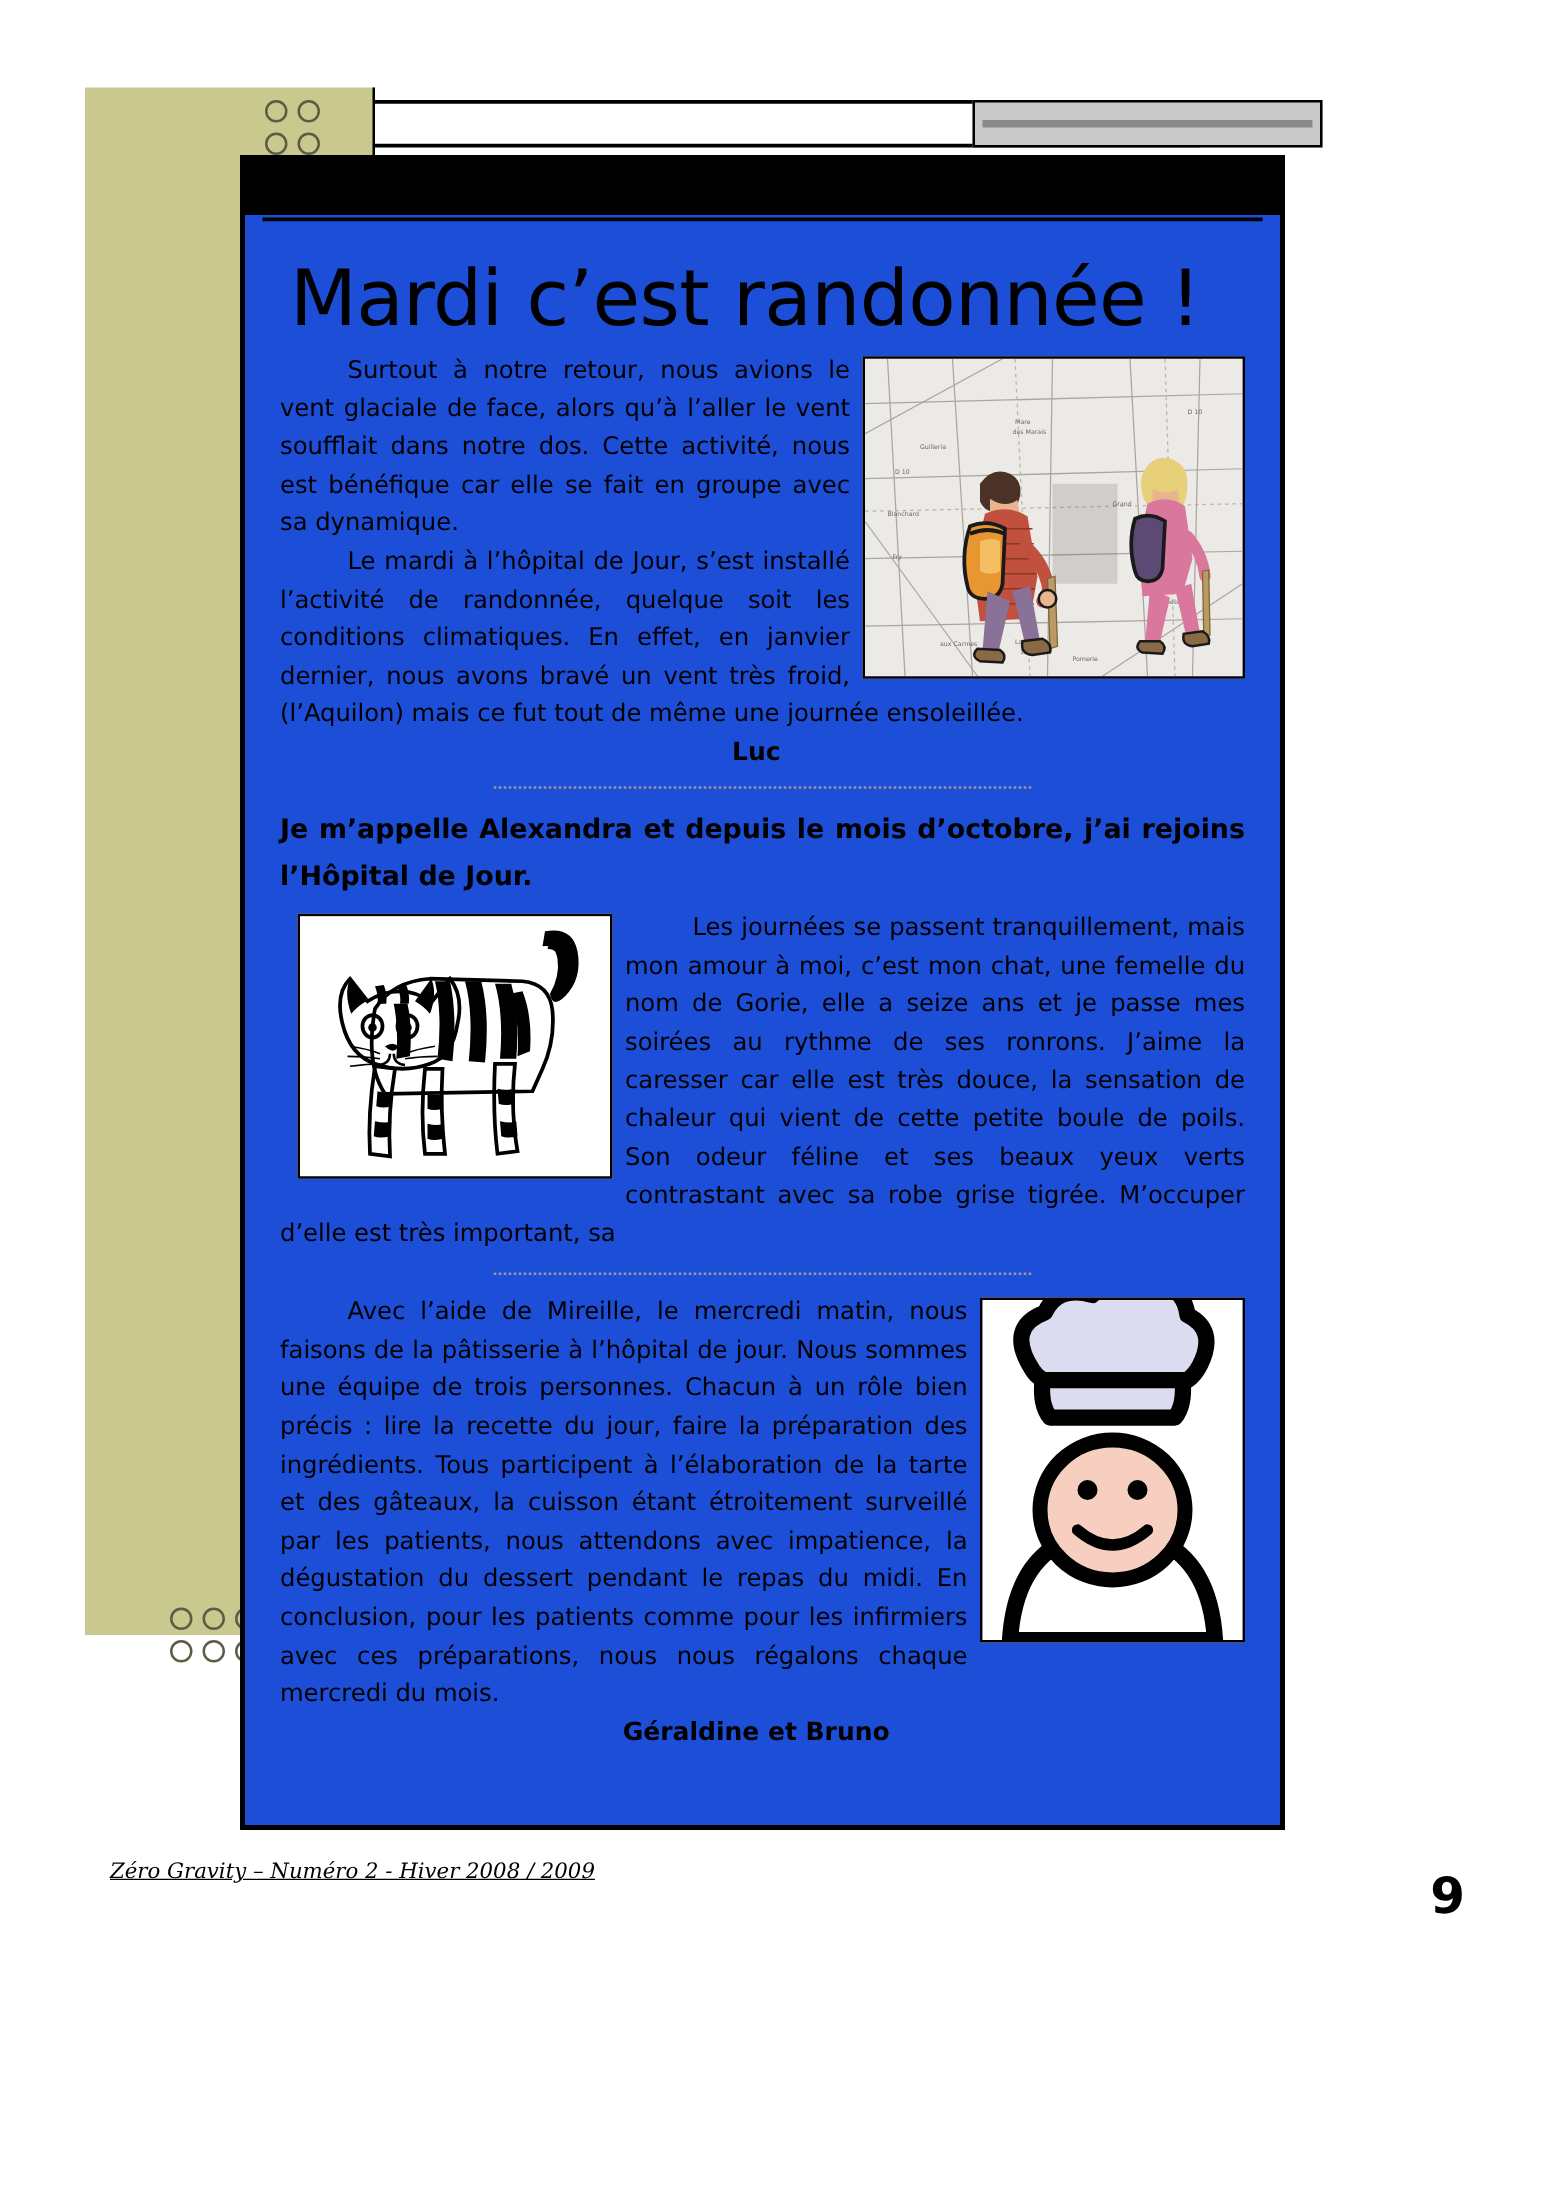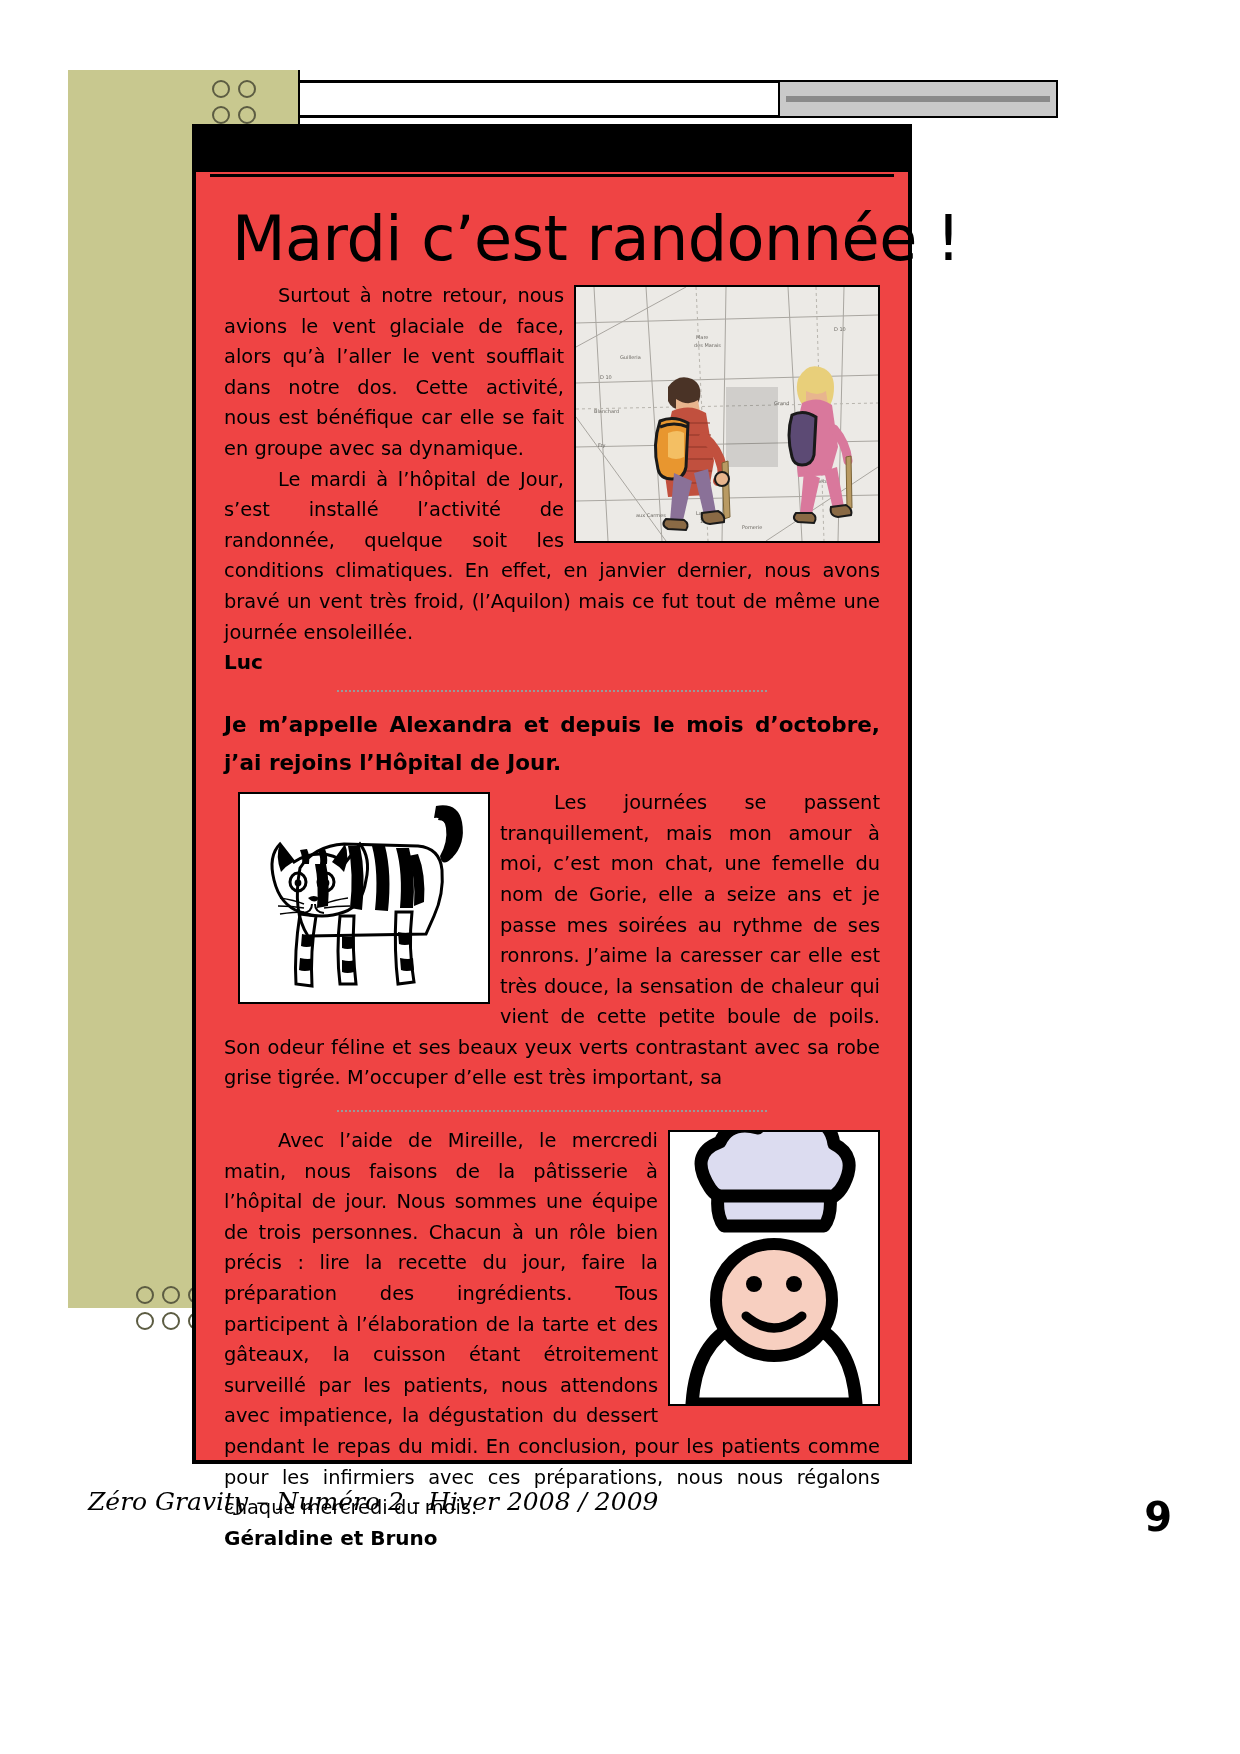--- a/index.html
+++ b/index.html
@@ -88,24 +88,24 @@
     top: 14px;
     height: 6px;
     background: #8a8a8a;
   }
 
   
   .article-frame {
     position: absolute;
     left: 192px;
     top: 124px;
-    width: 720px;
+    width: 836px;
     height: 1340px;
     border: 4px solid #000;
-    background: #ef4444;
+    background: #1d4ed8;
     box-sizing: border-box;
   }
   .article-blackbar {
     position: absolute;
     left: 0;
     top: 0;
     width: 100%;
     height: 44px;
     background: #000;
   }
@@ -137,21 +137,21 @@
     line-height: 30.6px;
     text-align: justify;
     color: #000;
     margin: 0;
   }
   .body-text .indent { display: inline-block; width: 54px; }
   .sig {
     font-family: "DejaVu Sans", sans-serif;
     font-size: 20px;
     font-weight: bold;
-    text-align: left;
+    text-align: center;
     margin: 2px 10px 0 0;
   }
   .sub-head {
     font-family: "DejaVu Sans", sans-serif;
     font-size: 21.5px;
     line-height: 38px;
     font-weight: bold;
     text-align: justify;
     margin: 0 0 6px 0;
   }
@@ -188,22 +188,23 @@
   
   .chef-fig { width: 212px; height: 276px; position: relative; overflow: hidden; background:#fff; }
 
   
   .footer-left {
     position: absolute;
     left: 88px;
     top: 1487px;
     font-family: "DejaVu Serif", serif;
     font-style: italic;
-    font-size: 25px;
+    font-size: 17px;
     color: #000;
+    text-decoration: underline;
   }
   .footer-page {
     position: absolute;
     right: 68px;
     top: 1494px;
     font-family: "DejaVu Sans", sans-serif;
     font-size: 40px;
     font-weight: bold;
     color: #000;
   }

